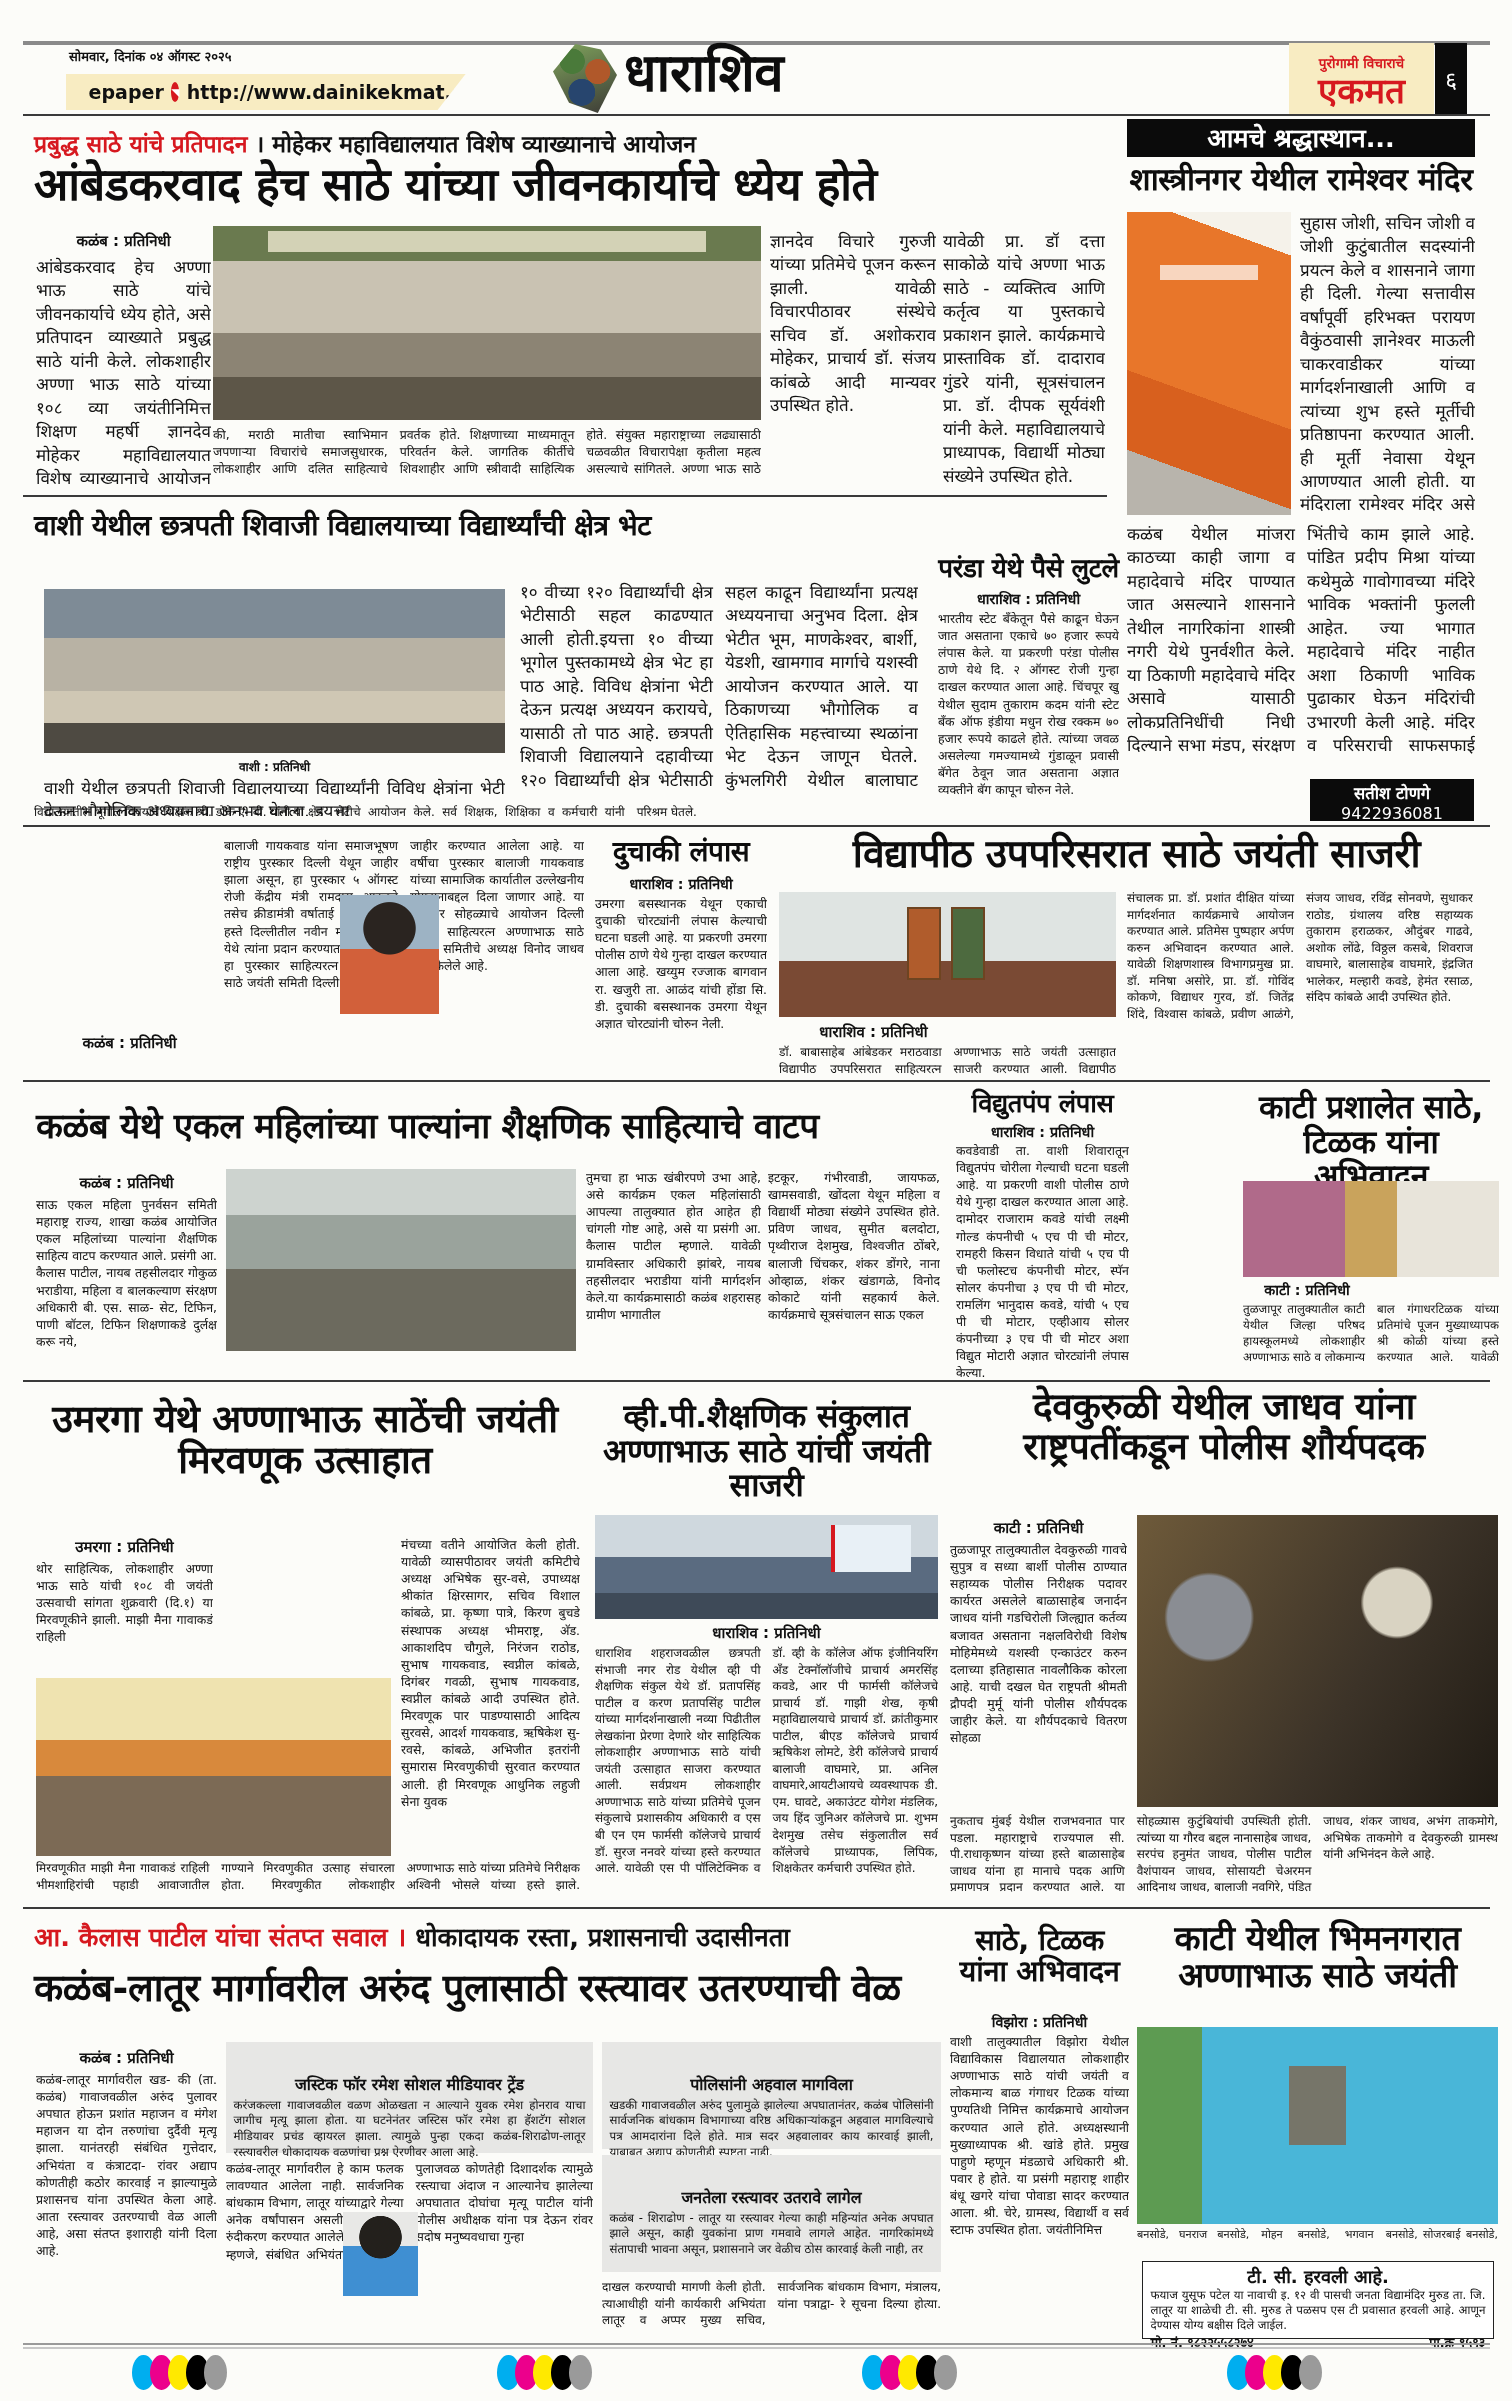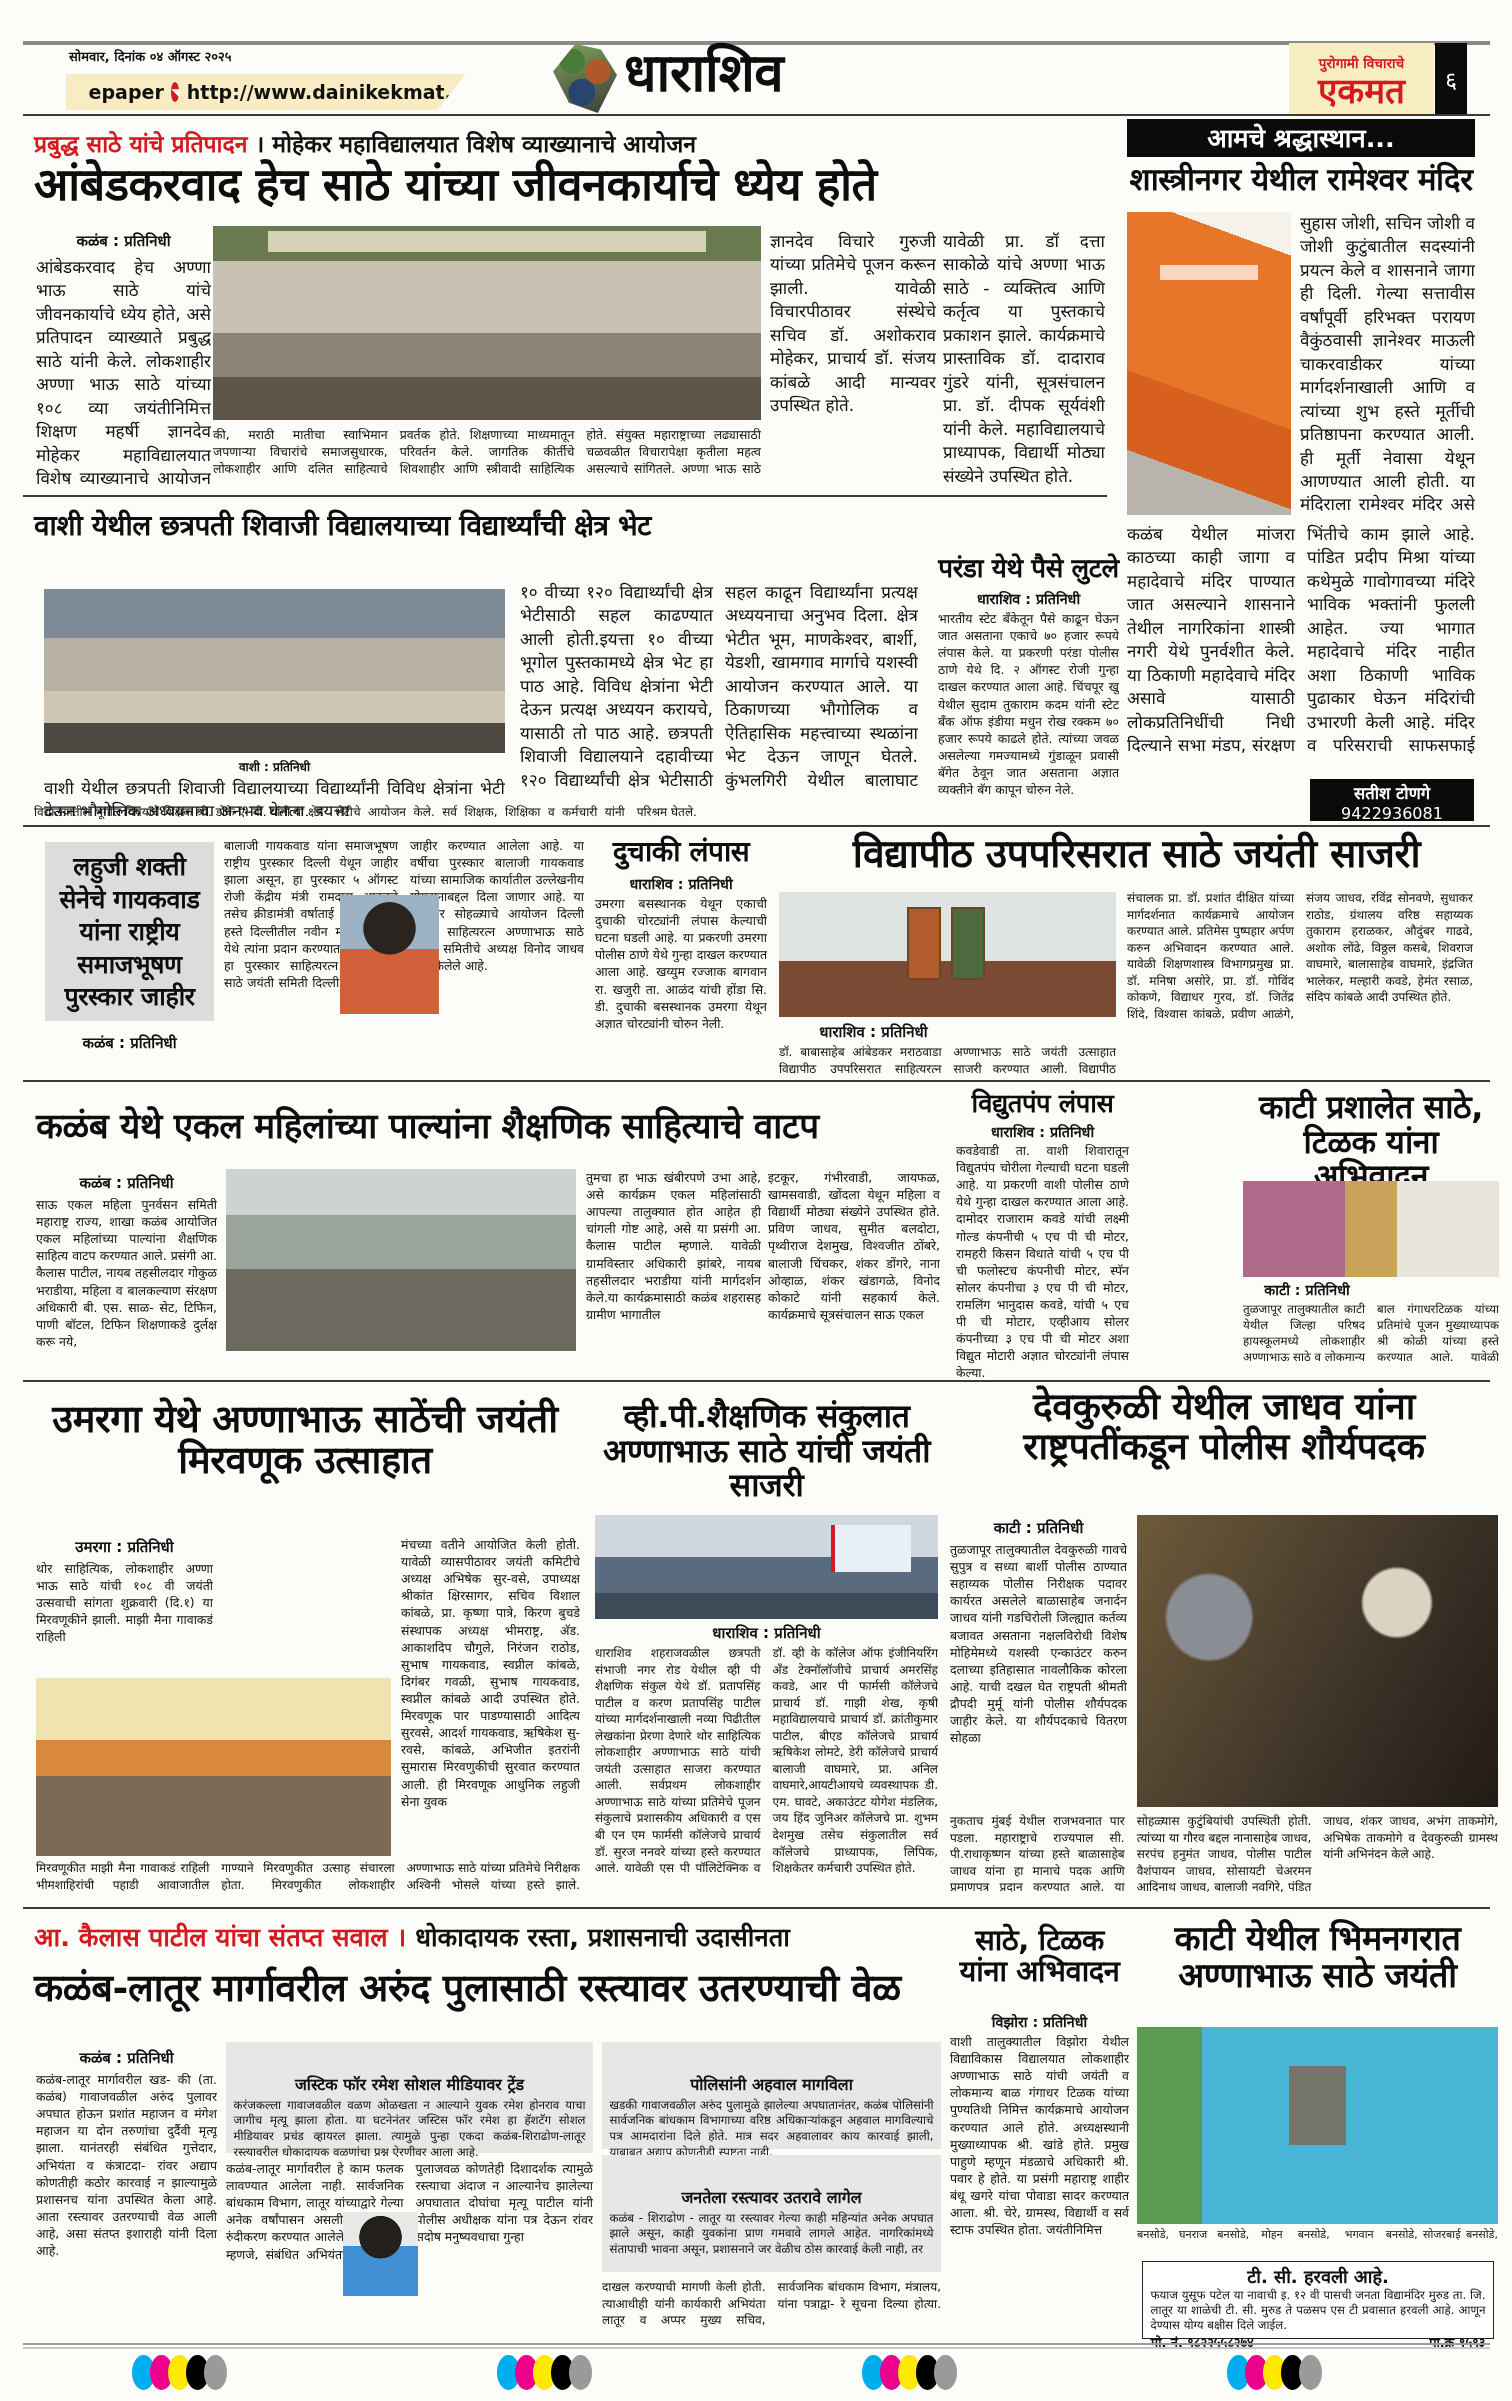--- a/index.html
+++ b/index.html
@@ -83,23 +83,20 @@
   <div class="abs body" style="left:44px;top:777px;width:461px;height:39px">वाशी येथील छत्रपती शिवाजी विद्यालयाच्या विद्यार्थ्यांनी विविध क्षेत्रांना भेटी देऊन भौगोलिक अध्ययनाचा अनुभव घेतला. इयत्ता</div>
   <div class="abs body cols2" style="left:520px;top:581px;width:398px;height:223px">१० वीच्या १२० विद्यार्थ्यांची क्षेत्र भेटीसाठी सहल काढण्यात आली होती.इयत्ता १० वीच्या भूगोल पुस्तकामध्ये क्षेत्र भेट हा पाठ आहे. विविध क्षेत्रांना भेटी देऊन प्रत्यक्ष अध्ययन करायचे, यासाठी तो पाठ आहे. छत्रपती शिवाजी विद्यालयाने दहावीच्या १२० विद्यार्थ्यांची क्षेत्र भेटीसाठी सहल काढून विद्यार्थ्यांना प्रत्यक्ष अध्ययनाचा अनुभव दिला. क्षेत्र भेटीत भूम, माणकेश्वर, बार्शी, येडशी, खामगाव मार्गाचे यशस्वी आयोजन करण्यात आले. या ठिकाणच्या भौगोलिक व ऐतिहासिक महत्त्वाच्या स्थळांना भेट देऊन जाणून घेतले. कुंभलगिरी येथील बालाघाट डोंगरातील भौगोलिक स्थान व जैन धर्मियांचे तिर्थक्षेत्र देखील माहिती विद्यार्थ्यांनी घेतली. माणकेश्वर येथील उत्तर चालुक्य काळातील हेमाडपंथी मंदिराची गणेश अंबले महाराज यांनी सविस्तर माहिती दिली.</div>
   <div class="abs body cols3" style="left:34px;top:804px;width:892px;height:18px;font-size:12px">विद्यालयातील भूगोल विषयाचे शिक्षक श्री. डोके ए. बी. यांनी या क्षेत्र भेटीचे आयोजन केले. सर्व शिक्षक, शिक्षिका व कर्मचारी यांनी परिश्रम घेतले.</div>
 
   <div class="abs hl ctr" style="left:938px;top:554px;width:181px;font-size:26px">परंडा येथे पैसे लुटले</div>
   <div class="abs byline" style="left:938px;top:589px;width:181px;font-size:14.3px">धाराशिव : प्रतिनिधी</div>
   <div class="abs body" style="left:938px;top:610px;width:181px;height:245px;font-size:12.4px">भारतीय स्टेट बँकेतून पैसे काढून घेऊन जात असताना एकाचे ७० हजार रूपये लंपास केले. या प्रकरणी परंडा पोलीस ठाणे येथे दि. २ ऑगस्ट रोजी गुन्हा दाखल करण्यात आला आहे. चिंचपूर खु येथील सुदाम तुकाराम कदम यांनी स्टेट बँक ऑफ इंडीया मधुन रोख रक्कम ७० हजार रूपये काढले होते. त्यांच्या जवळ असलेल्या गमज्यामध्ये गुंडाळून प्रवासी बॅगेत ठेवून जात असताना अज्ञात व्यक्तीने बॅग कापून चोरुन नेले.</div>
 
   <div class="abs rule" style="left:22.6px;top:825px;width:1467px;height:1.5px"></div>
 
-  <div class="abs graybox" style="left:45px;top:842px;width:169px;height:179px;background:#dcdcda">
-    <div class="hl ctr" style="font-size:25px;padding:9px 4.5px;line-height:1.3">लहुजी शक्ती सेनेचे गायकवाड यांना राष्ट्रीय समाजभूषण पुरस्कार जाहीर</div>
-  </div>
   <div class="abs byline" style="left:45px;top:1032px;width:169px">कळंब : प्रतिनिधी</div>
   <div class="abs body cols2" style="left:224px;top:837px;width:360px;height:239px;font-size:12.4px">बालाजी गायकवाड यांना समाजभूषण राष्ट्रीय पुरस्कार दिल्ली येथून जाहीर झाला असून, हा पुरस्कार ५ ऑगस्ट रोजी केंद्रीय मंत्री रामदास आठवले तसेच क्रीडामंत्री वर्षाताई खडसे यांच्या हस्ते दिल्लीतील नवीन महाराष्ट्र सदन येथे त्यांना प्रदान करण्यात येणार आहे. हा पुरस्कार साहित्यरत्न अण्णाभाऊ साठे जयंती समिती दिल्ली यांच्या वतीने जाहीर करण्यात आलेला आहे. या वर्षीचा पुरस्कार बालाजी गायकवाड यांच्या सामाजिक कार्यातील उल्लेखनीय योगदानाबद्दल दिला जाणार आहे. या पुरस्कार सोहळ्याचे आयोजन दिल्ली येथील साहित्यरत्न अण्णाभाऊ साठे जयंती समितीचे अध्यक्ष विनोद जाधव यांनी केलेले आहे.</div>
   <div class="abs photo" style="left:340px;top:895px;width:99px;height:119px;background:
       radial-gradient(circle at 50% 28%,#2a2420 0 26%,transparent 27%),
       linear-gradient(#9db3c4 0 45%,#d2603a 45% 100%)"></div>
 
   <div class="abs hl ctr" style="left:595px;top:837px;width:172px;font-size:28px">दुचाकी लंपास</div>
   <div class="abs byline" style="left:595px;top:874px;width:172px;font-size:14.3px">धाराशिव : प्रतिनिधी</div>
   <div class="abs body" style="left:595px;top:895px;width:172px;height:184px;font-size:12.4px">उमरगा बसस्थानक येथून एकाची दुचाकी चोरट्यांनी लंपास केल्याची घटना घडली आहे. या प्रकरणी उमरगा पोलीस ठाणे येथे गुन्हा दाखल करण्यात आला आहे. खय्युम रज्जाक बागवान रा. खजुरी ता. आळंद यांची होंडा सि. डी. दुचाकी बसस्थानक उमरगा येथून अज्ञात चोरट्यांनी चोरुन नेली.</div>
 

